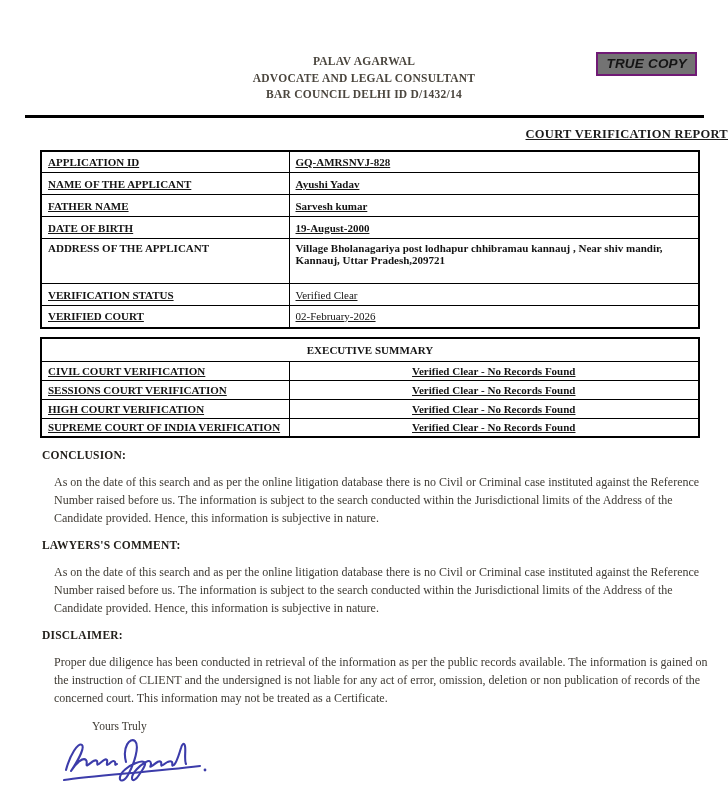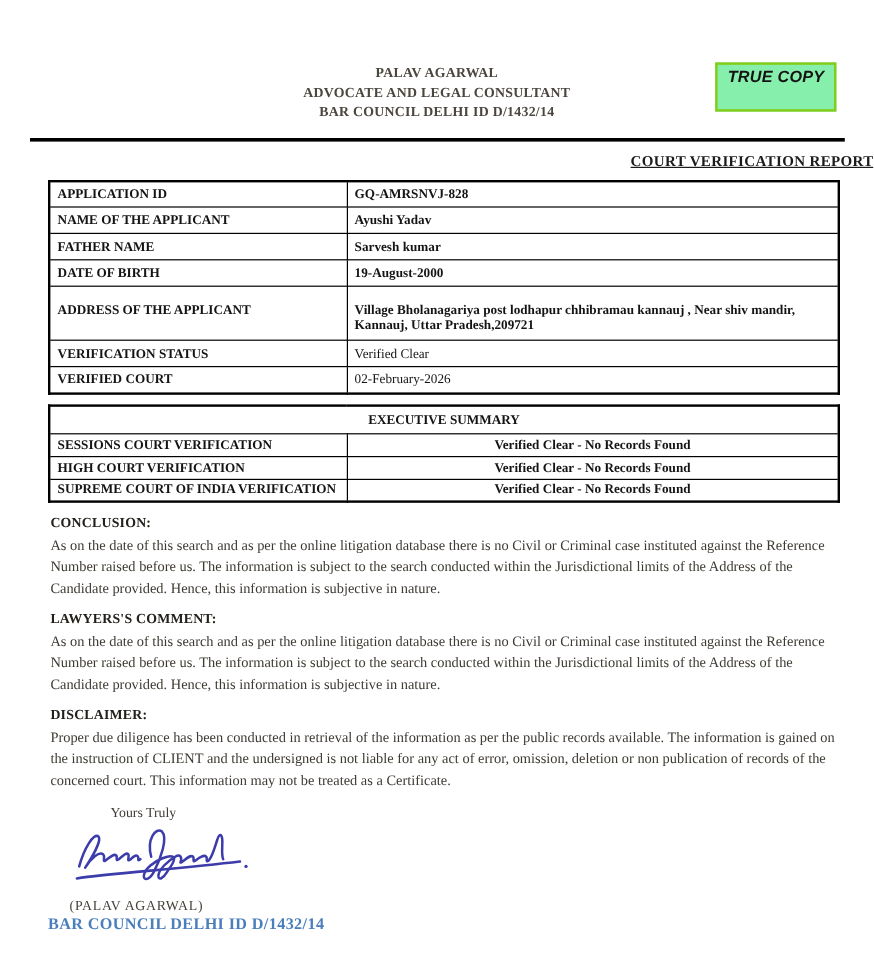--- a/index.html
+++ b/index.html
@@ -17,27 +17,27 @@
     padding-top:53px;
     text-align:center;
     color:#4b463e;
     font-weight:700;
     font-size:11.5px;
     line-height:16.5px;
     letter-spacing:0.25px;
   }
   .stamp {
     position:absolute; top:52px; right:31px;
-    border:2px solid #84cc16;
-    padding:2px 8px 20px 8px;
+    border:2px solid #701a75;
+    padding:2px 8px 3px 8px;
     font-family:"Liberation Sans", sans-serif;
     font-style:italic; font-weight:700;
     font-size:13.5px; color:#141414;
     letter-spacing:0.2px;
-    background:#86efac;
+    background:#737373;
   }
   .rule {
     border:none; border-top:3px solid #000;
     margin:12px 24px 0 25px;
   }
   .doc-title {
     margin-top:9px;
     text-align:right;
     font-weight:700; font-size:12.5px;
     letter-spacing:0.3px;
@@ -51,39 +51,39 @@
     table-layout:fixed;
     width:660px;
     margin:8px 0 0 40px;
     font-size:11px;
     color:#141414;
     border:2px solid #000;
   }
   table.tbl td, table.tbl th { border:1px solid #000; padding:2px 6px; overflow:hidden; }
   col.c1 { width:248px; }
   .lbl { font-weight:700; }
-  tr.row { height:22px; }
+  tr.row { height:22px;text-decoration:underline; }
   tr.row-tall { height:45px; }
-  tr.row-tall td { vertical-align:top; padding-top:14px; }
+  tr.row-tall td { vertical-align:top; padding-top:3px; }
   .applicant .val-bold { font-weight:700; }
   .summary { margin-top:9px; }
   .summary th { height:18px; text-align:center; font-weight:700; font-size:11px; padding:1px 6px; }
   .summary tr.row { height:19px; }
   .summary .val { text-align:center; font-weight:700; }
 
   
   .sections { margin:0 28px 0 42px; }
   .sec-heading {
     margin:11px 0 3px 0;
     font-size:11.5px; font-weight:700;
     letter-spacing:0.2px;
     color:#24211c;
   }
   .sec-body {
-    margin:0;
+    margin:12px;
     font-size:12px;
     line-height:18px;
     color:#3e3a33;
     width:660px;
   }
 
   
   .closing { margin:13px 0 0 92px; font-size:11.5px; color:#3e3a33; }
   .signature { margin:3px 0 0 60px; height:50px; }
   .signer { margin:12px 0 0 58px; font-size:11.5px; letter-spacing:0.6px; color:#46423b; }
@@ -152,20 +152,24 @@
     <colgroup>
         <col class="c1">
         <col>
       </colgroup>
     <thead>
       <tr>
         <th colspan="2">EXECUTIVE SUMMARY</th>
       </tr>
     </thead>
     <tbody>
+      <tr class="row">
+        <td class="lbl">CIVIL COURT VERIFICATION</td>
+        <td class="val">Verified Clear - No Records Found</td>
+      </tr>
       <tr class="row">
         <td class="lbl">SESSIONS COURT VERIFICATION</td>
         <td class="val">Verified Clear - No Records Found</td>
       </tr>
       <tr class="row">
         <td class="lbl">HIGH COURT VERIFICATION</td>
         <td class="val">Verified Clear - No Records Found</td>
       </tr>
       <tr class="row">
         <td class="lbl">SUPREME COURT OF INDIA VERIFICATION</td>

